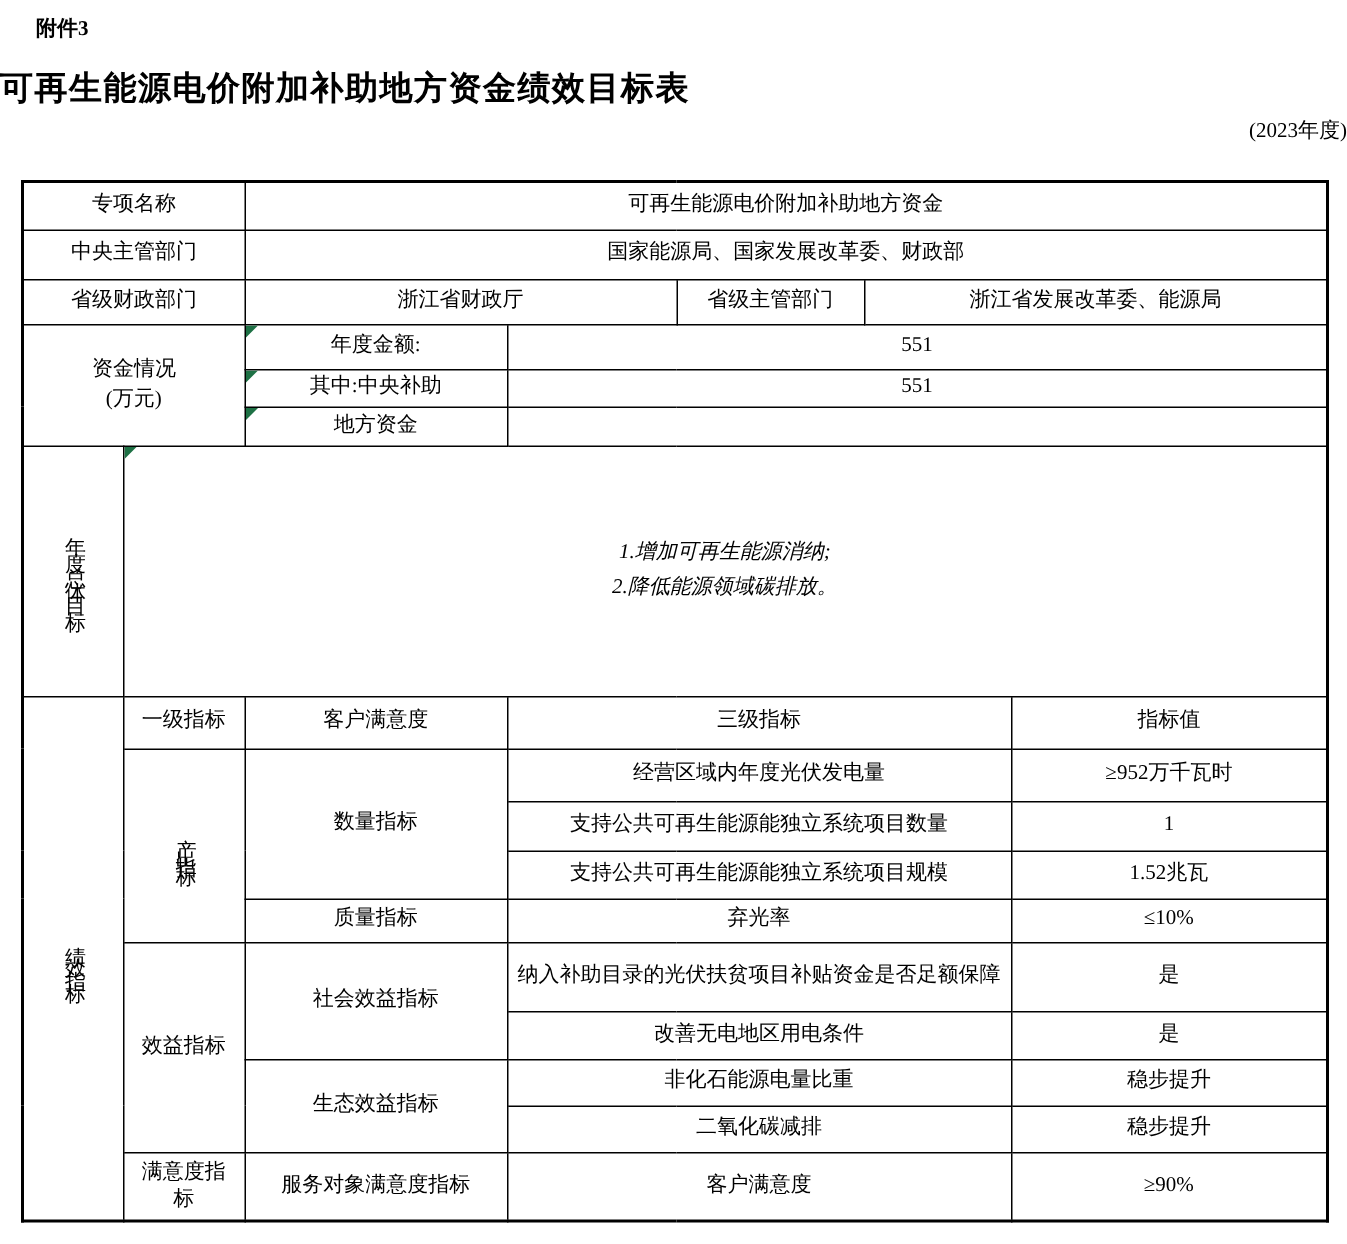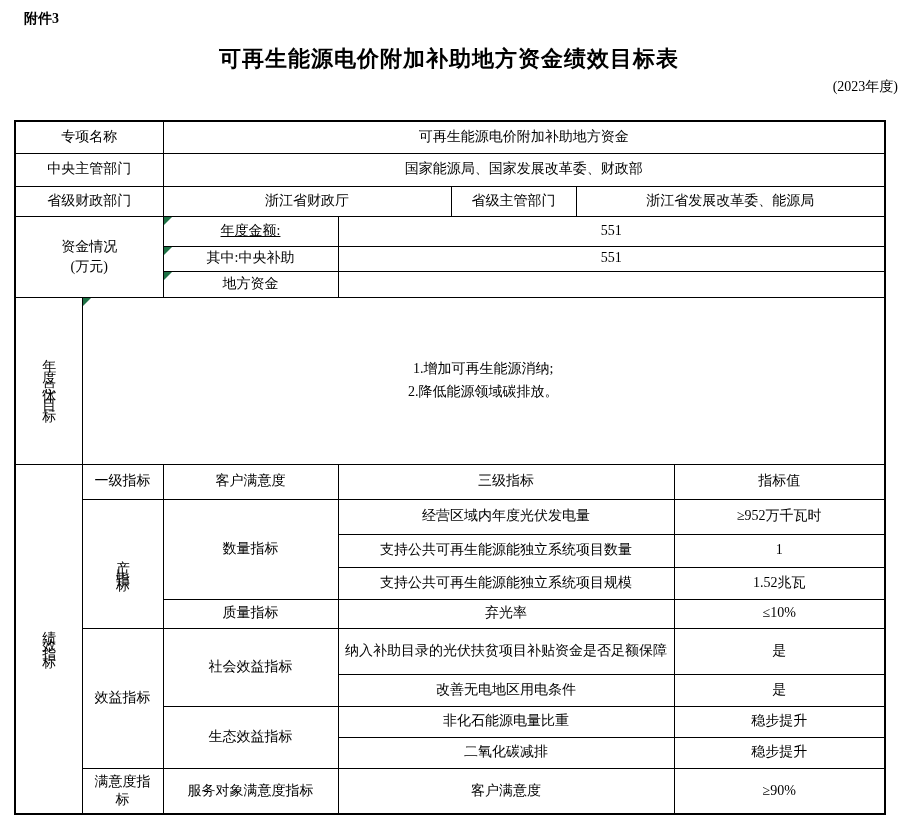--- a/index.html
+++ b/index.html
@@ -7,54 +7,54 @@
     width:898px;height:829px;background:#ffffff;color:#000;
     font-family:"Liberation Serif","DejaVu Serif",serif;
     position:relative;overflow:hidden;
   }
   .attachment{
     position:absolute;left:24px;top:10px;
     font-size:14px;font-weight:bold;
   }
   .title{
     position:absolute;left:0;top:44px;width:898px;
-    text-align:center;font-size:22px;font-weight:bold;letter-spacing:1px;
+    text-align:left;font-size:22px;font-weight:bold;letter-spacing:1px;
   }
   .subtitle{
     position:absolute;left:0;top:78px;width:898px;
     text-align:right;font-size:14px;
   }
   table.grid{
     position:absolute;left:14px;top:120px;
     border-collapse:collapse;table-layout:fixed;
     border:2px solid #000;
   }
   table.grid td{
     border:1px solid #000;
     text-align:center;vertical-align:middle;
     font-size:14px;line-height:1.3;
     padding:0 4px;overflow:hidden;
   }
   td.wide-pad{padding:0 14px;margin-left:16px;}
-  td.left{text-align:left;padding-left:8px;text-decoration:underline;}
+  td.left{text-align:left;padding-left:8px;}
   td.right{text-align:right;padding-right:18px;margin-top:48px;}
   td.flagged{position:relative;}
   .tri{
     position:absolute;top:0;left:0;width:0;height:0;
     border-top:8px solid var(--flag-green,#1e7145);
     border-right:8px solid transparent;
   }
   .vtext{
     writing-mode:vertical-rl;text-orientation:upright;
     display:inline-block;
   }
   .vt-goal{letter-spacing:10px;}
   .vt-perf{letter-spacing:8px;}
   .vt-output{letter-spacing:6px;}
-  .goal-cell{text-align:left;padding-left:6px;}
+  .goal-cell{text-align:left;padding-left:6px;font-style:italic;}
   .goal-cell .goal-line{line-height:1.6;}
   .fund-label div{line-height:1.4;}
   .svc-cell{text-align:left;padding-left:4px;}
 </style>
 </head>
 <body>
 
 <div class="attachment">附件3</div>
 <div class="title">可再生能源电价附加补助地方资金绩效目标表</div>
 <div class="subtitle">(2023年度)</div>

